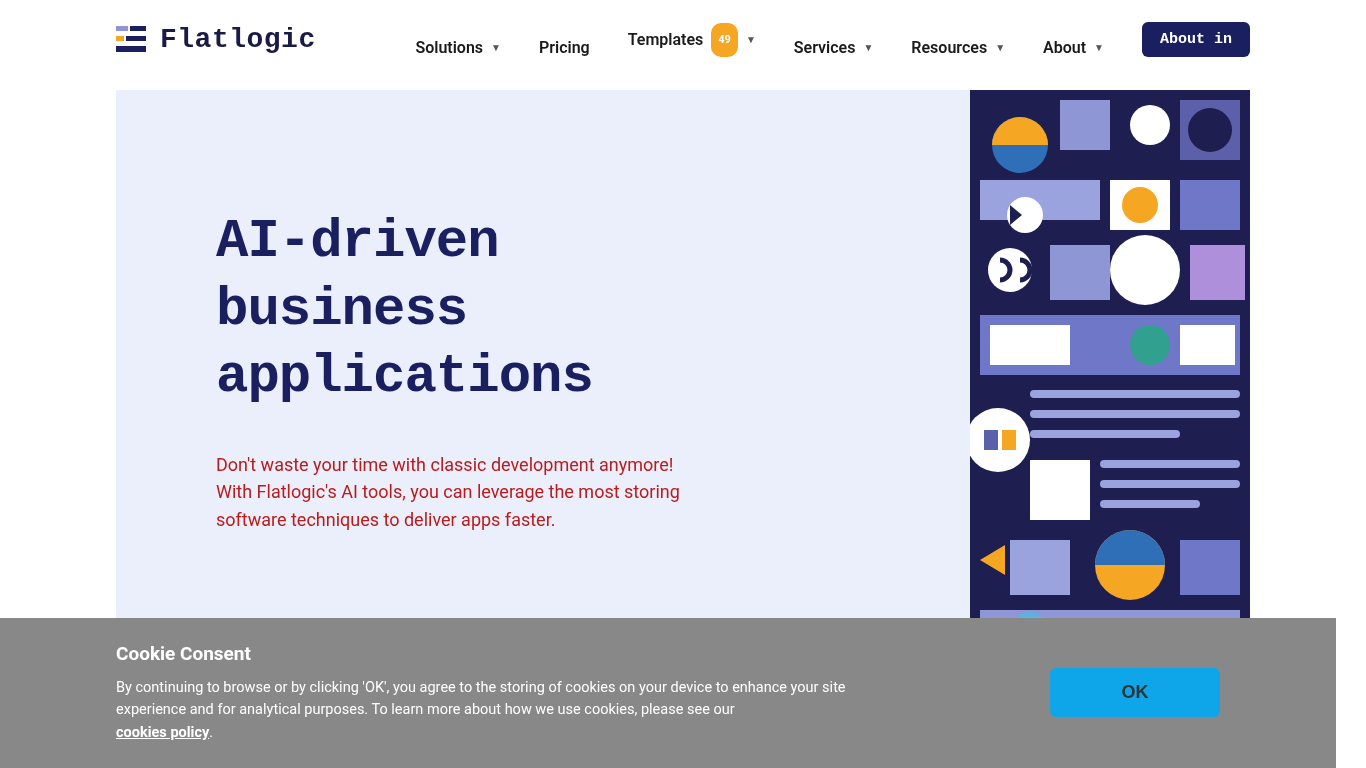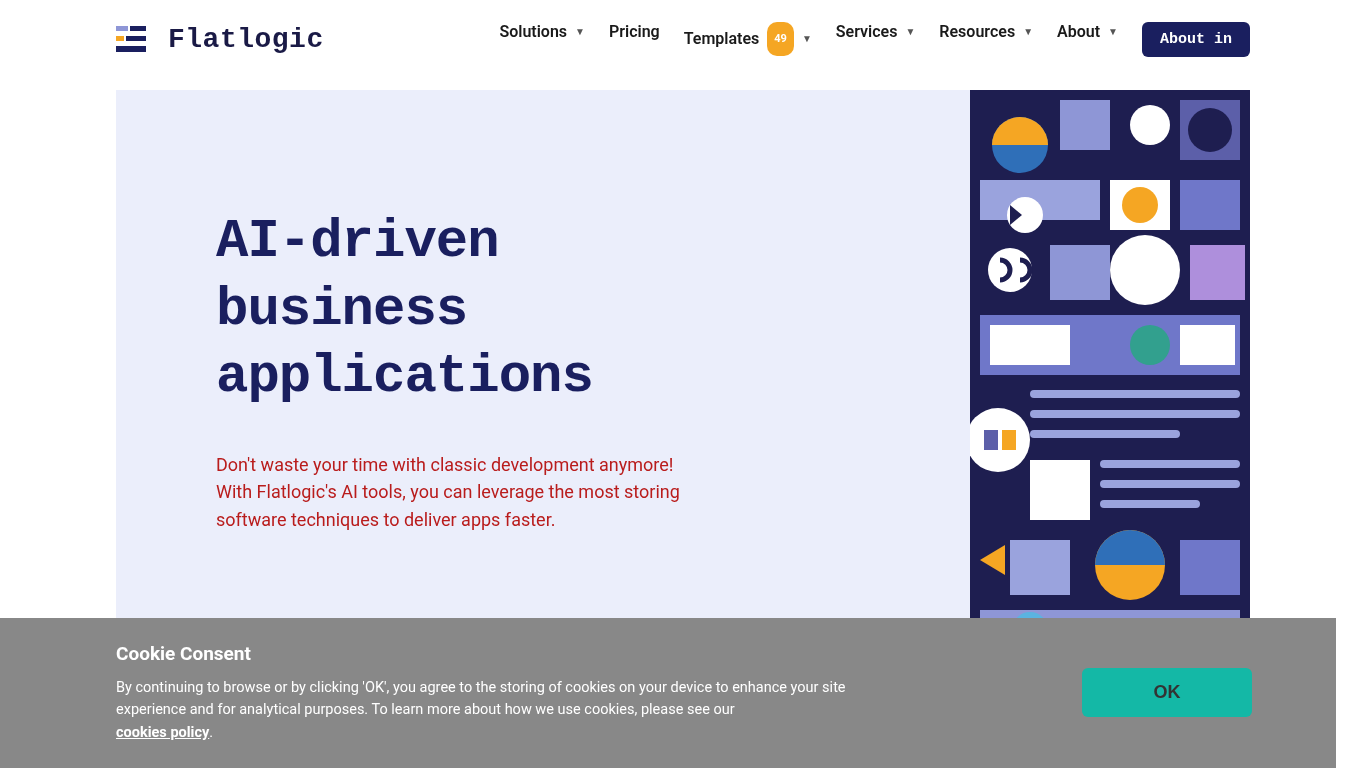--- a/index.html
+++ b/index.html
@@ -22,41 +22,41 @@
       display: flex;
       align-items: center;
       justify-content: space-between;
       padding: 18px 116px;
       height: 78px;
     }
 
     .logo-wrap {
       display: flex;
       align-items: center;
-      gap: 22px;
+      gap: 14px;
     }
 
     .logo-icon {
       display: inline-block;
       width: 30px;
       height: 26px;
     }
 
     .logo-text {
       font-family: "Courier New", monospace;
       font-weight: 800;
       font-size: 28px;
       color: #1a1a46;
       letter-spacing: 0.5px;
     }
 
     .nav {
       display: flex;
-      align-items: flex-start;
-      gap: 24px;
+      align-items: flex-end;
+      gap: 38px;
     }
 
     .nav-item {
       display: flex;
       align-items: center;
       gap: 8px;
       font-weight: 600;
       font-size: 16px;
       color: #1a1a1a;
       cursor: pointer;
@@ -154,21 +154,21 @@
       overflow: hidden;
     }
 
     
     .cookie-banner {
       position: absolute;
       bottom: 0;
       left: 0;
       right: 30px;
       background: #888888;
-      padding: 24px 84px 24px 116px;
+      padding: 24px 116px 24px 116px;
       display: flex;
       align-items: center;
       justify-content: space-between;
       gap: 40px;
     }
 
     .cookie-text {
       color: #fff;
       max-width: 800px;
     }
@@ -184,21 +184,21 @@
       line-height: 1.55;
     }
 
     .cookie-link {
       font-weight: 700;
       text-decoration: underline;
       cursor: pointer;
     }
 
     .cookie-ok {
-      background: #14b8a6;
+      background: #0ea5e9;
       color: #333;
       font-weight: 700;
       font-size: 18px;
       border: none;
       border-radius: 6px;
       padding: 14px 44px;
       cursor: pointer;
       min-width: 170px;
     }
   </style>

